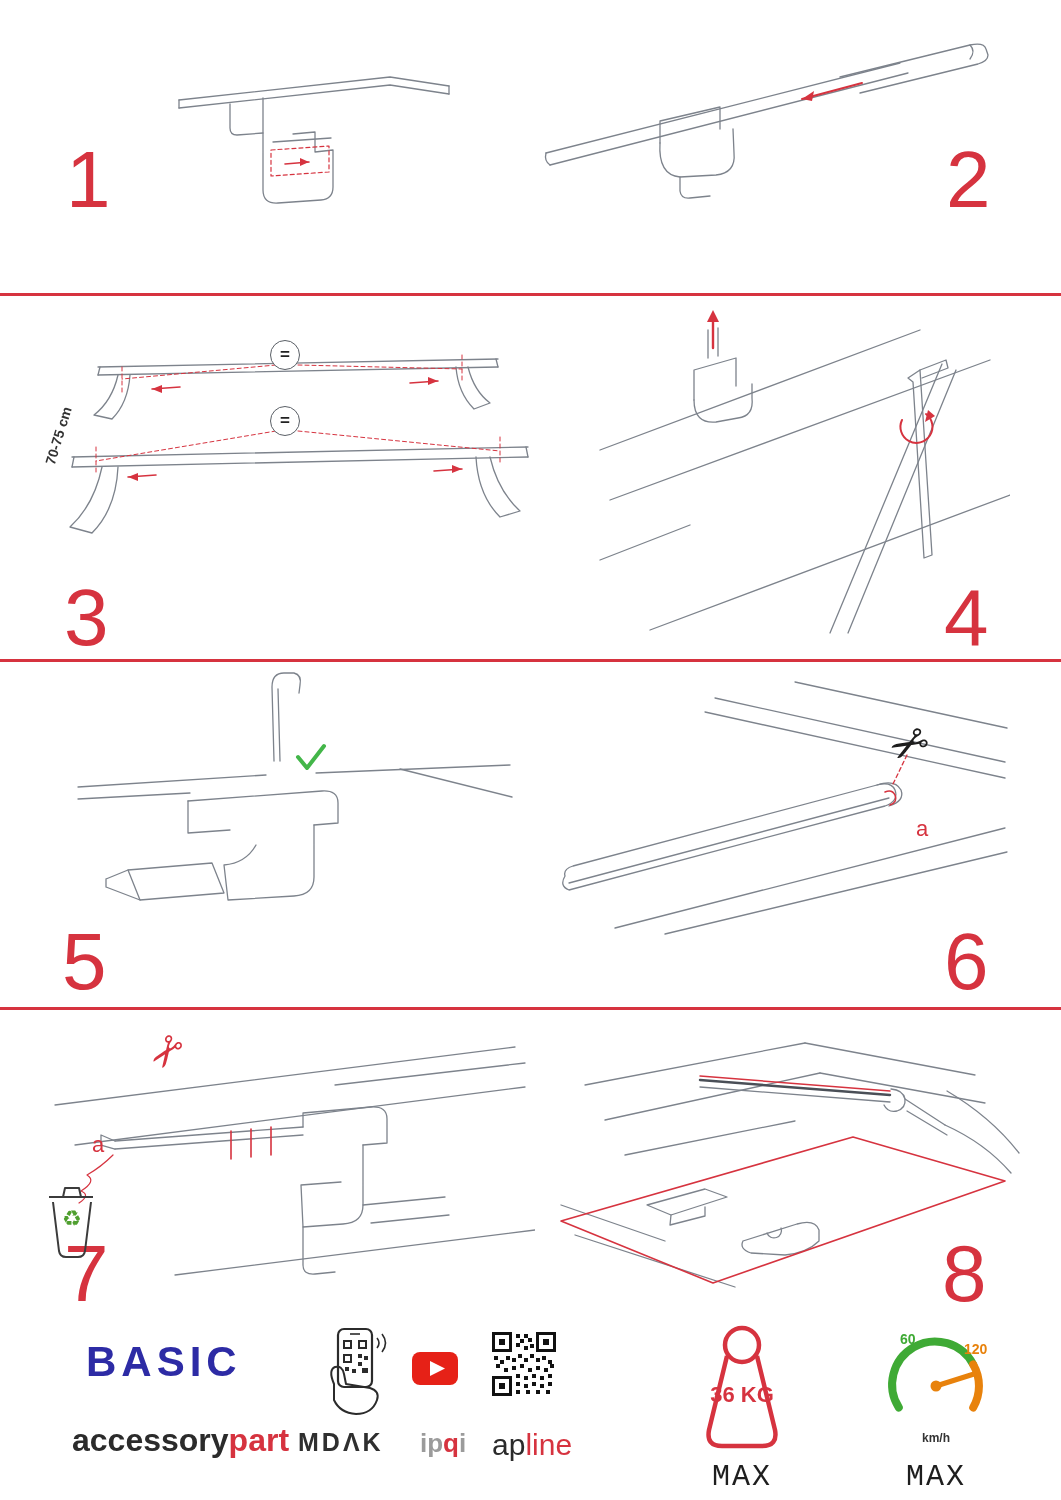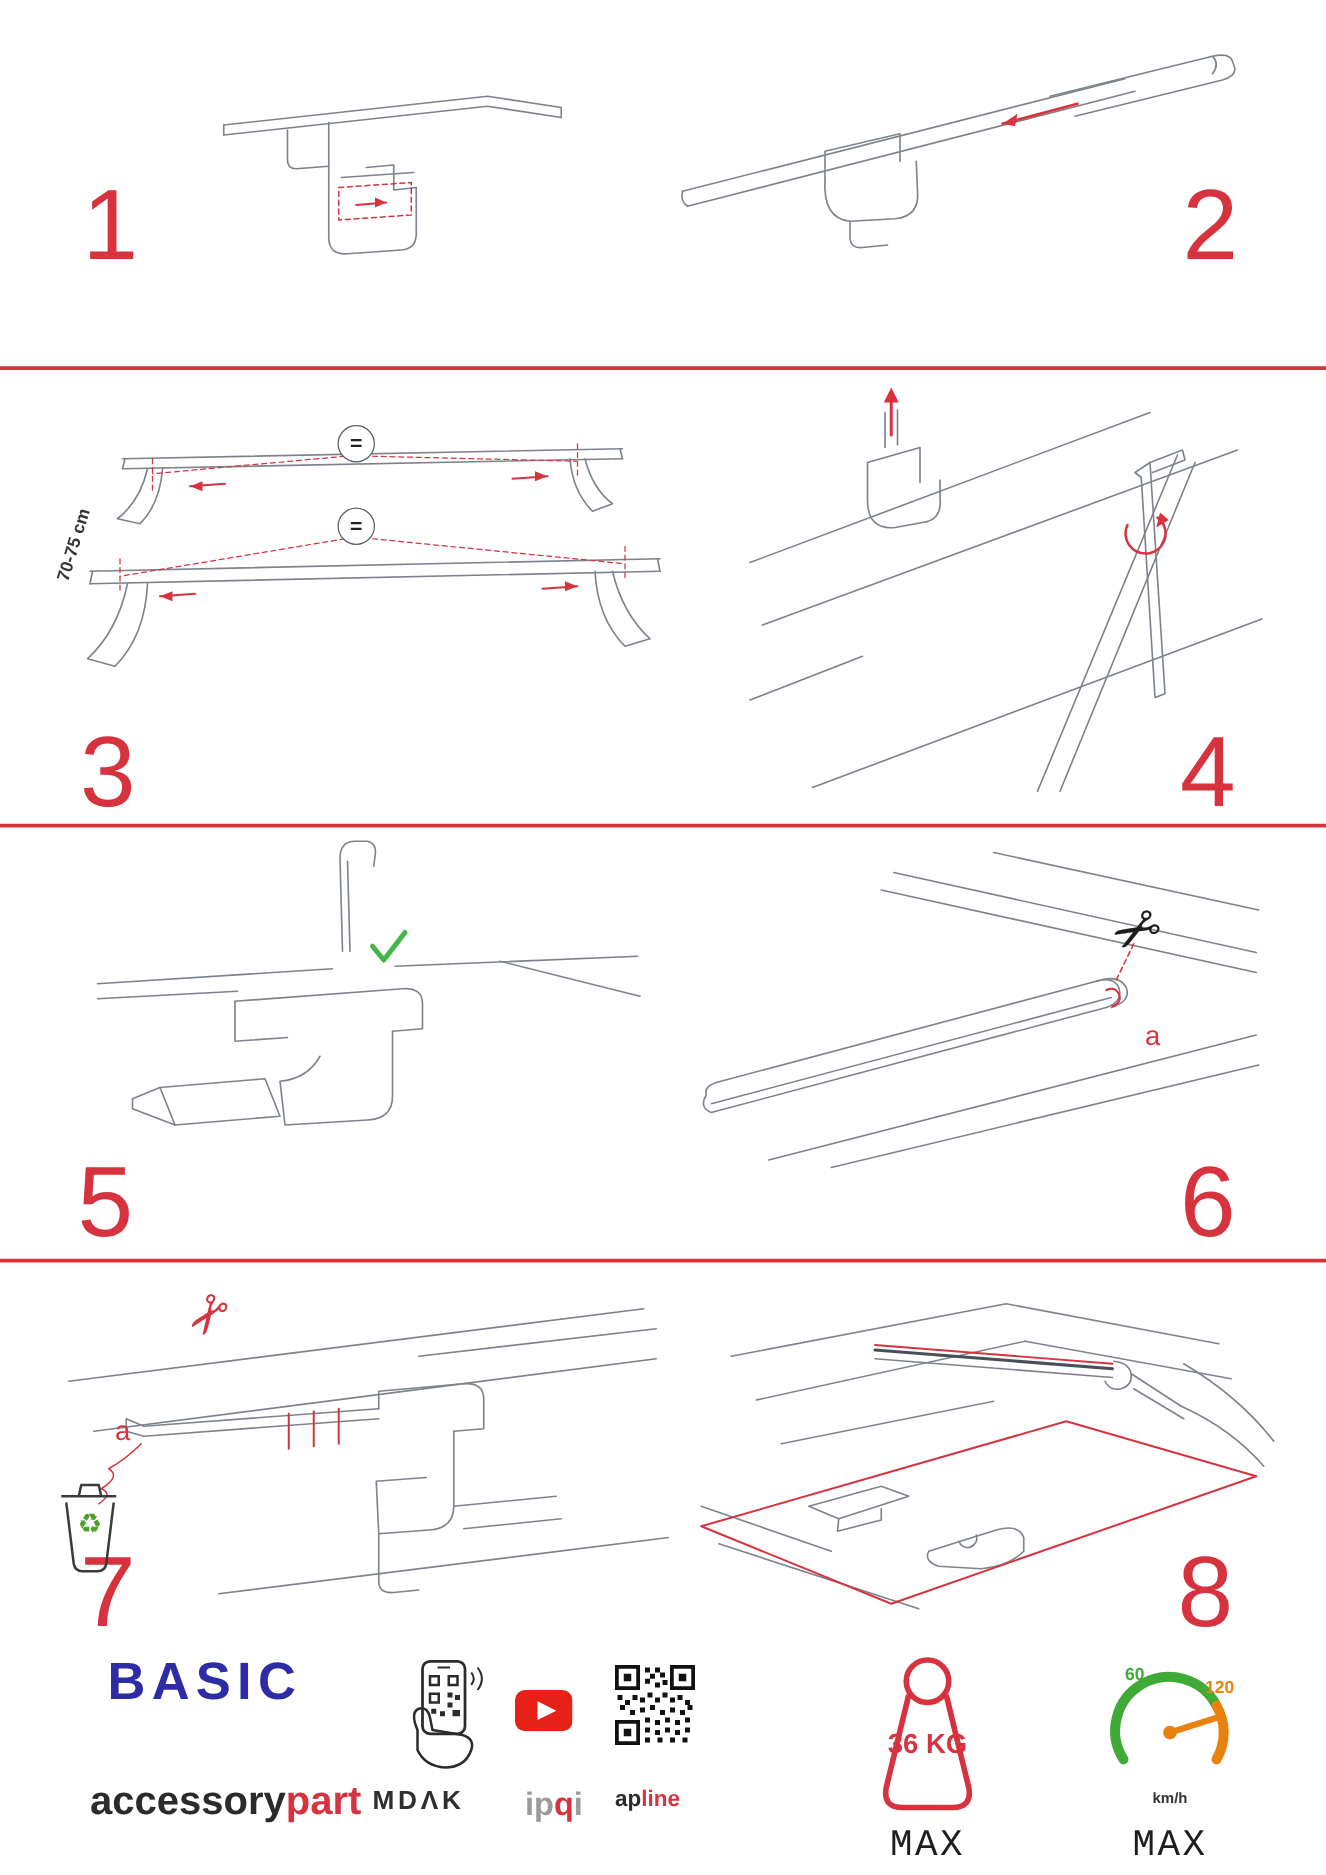--- a/index.html
+++ b/index.html
@@ -18,26 +18,26 @@
   .scissors { font-size:46px; color:#1d1d1d; line-height:1; display:inline-block; }
   .scissors.red { color:#d6333f; font-size:42px; }
   .recycle { font-size:22px; color:#4f9f2f; line-height:1; }
   
   svg .ln  { stroke:#7d838c; fill:none; stroke-width:1.3; stroke-linecap:round; stroke-linejoin:round; }
   svg .lnD { stroke:#4a4f57; }
   svg .red { stroke:#d6333f; fill:none; stroke-linecap:round; stroke-linejoin:round; }
   svg .redf{ fill:#d6333f; stroke:none; }
   svg .dash{ stroke-dasharray:4 3; }
   
-  .basic { font-size:42px; font-weight:700; letter-spacing:5px; color:#2d2ba5; line-height:1; }
+  .basic { font-size:42px; font-weight:700; letter-spacing:5px; color:#2d2ba5; line-height:1;margin-top:17px; }
   .brandline { font-size:32px; font-weight:700; color:#2b2b2b; line-height:1; }
   .brandline .red, .ipqi .red, .apline .red { color:#d6333f; }
-  .mdak { font-size:21px; font-weight:700; letter-spacing:3px; color:#2f2f2f; line-height:1; }
+  .mdak { font-size:25px; font-weight:700; letter-spacing:3px; color:#2f2f2f; line-height:1; }
   .ipqi { font-size:26px; font-weight:700; color:#9b9b9b; line-height:1; }
-  .apline { font-size:18px; font-weight:700; color:#2b2b2b; line-height:1; }
+  .apline { font-size:30px; font-weight:400; color:#2b2b2b; line-height:1; }
   .kg { font-size:22px; font-weight:700; color:#d6333f; text-align:center; line-height:1; }
   .max { font-size:30px; color:#1e1e1e; letter-spacing:2px; text-align:center; line-height:1;font-family:Liberation Mono, monospace; }
 </style>
 </head>
 <body>
 
 <div class="page">
 
   <div class="divider" style="top:293px"></div>
   <div class="divider" style="top:659px"></div>

